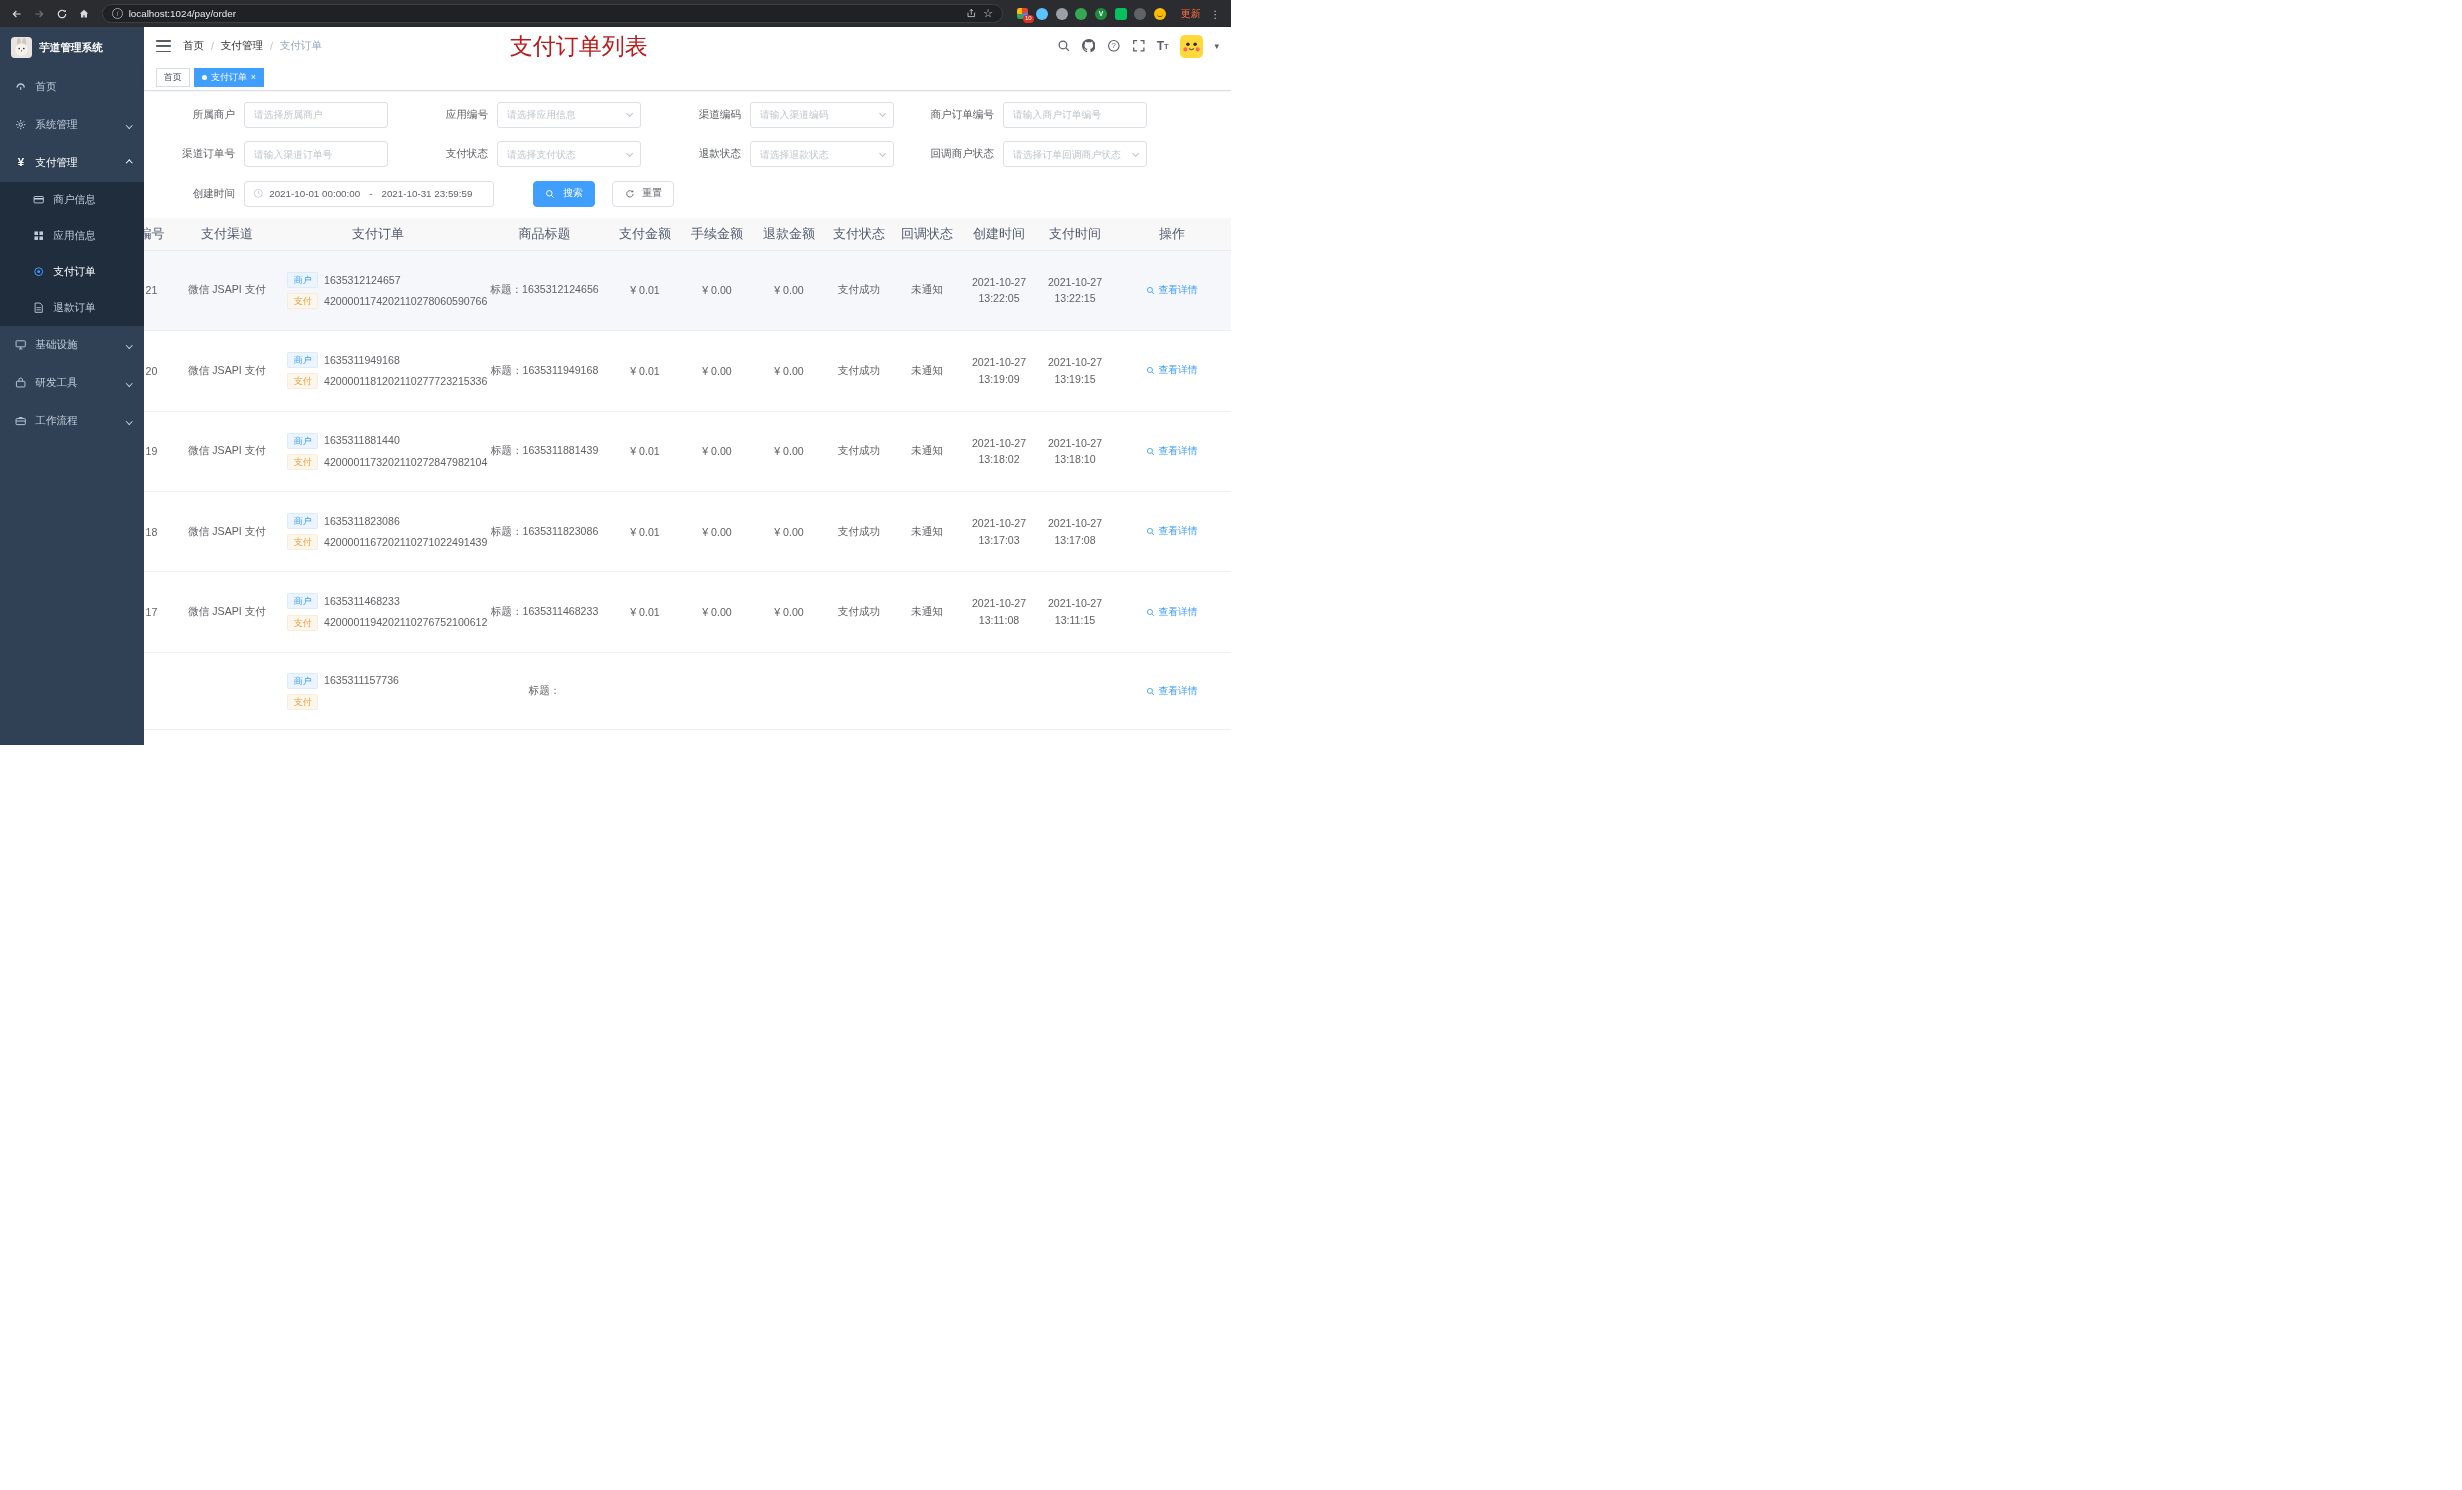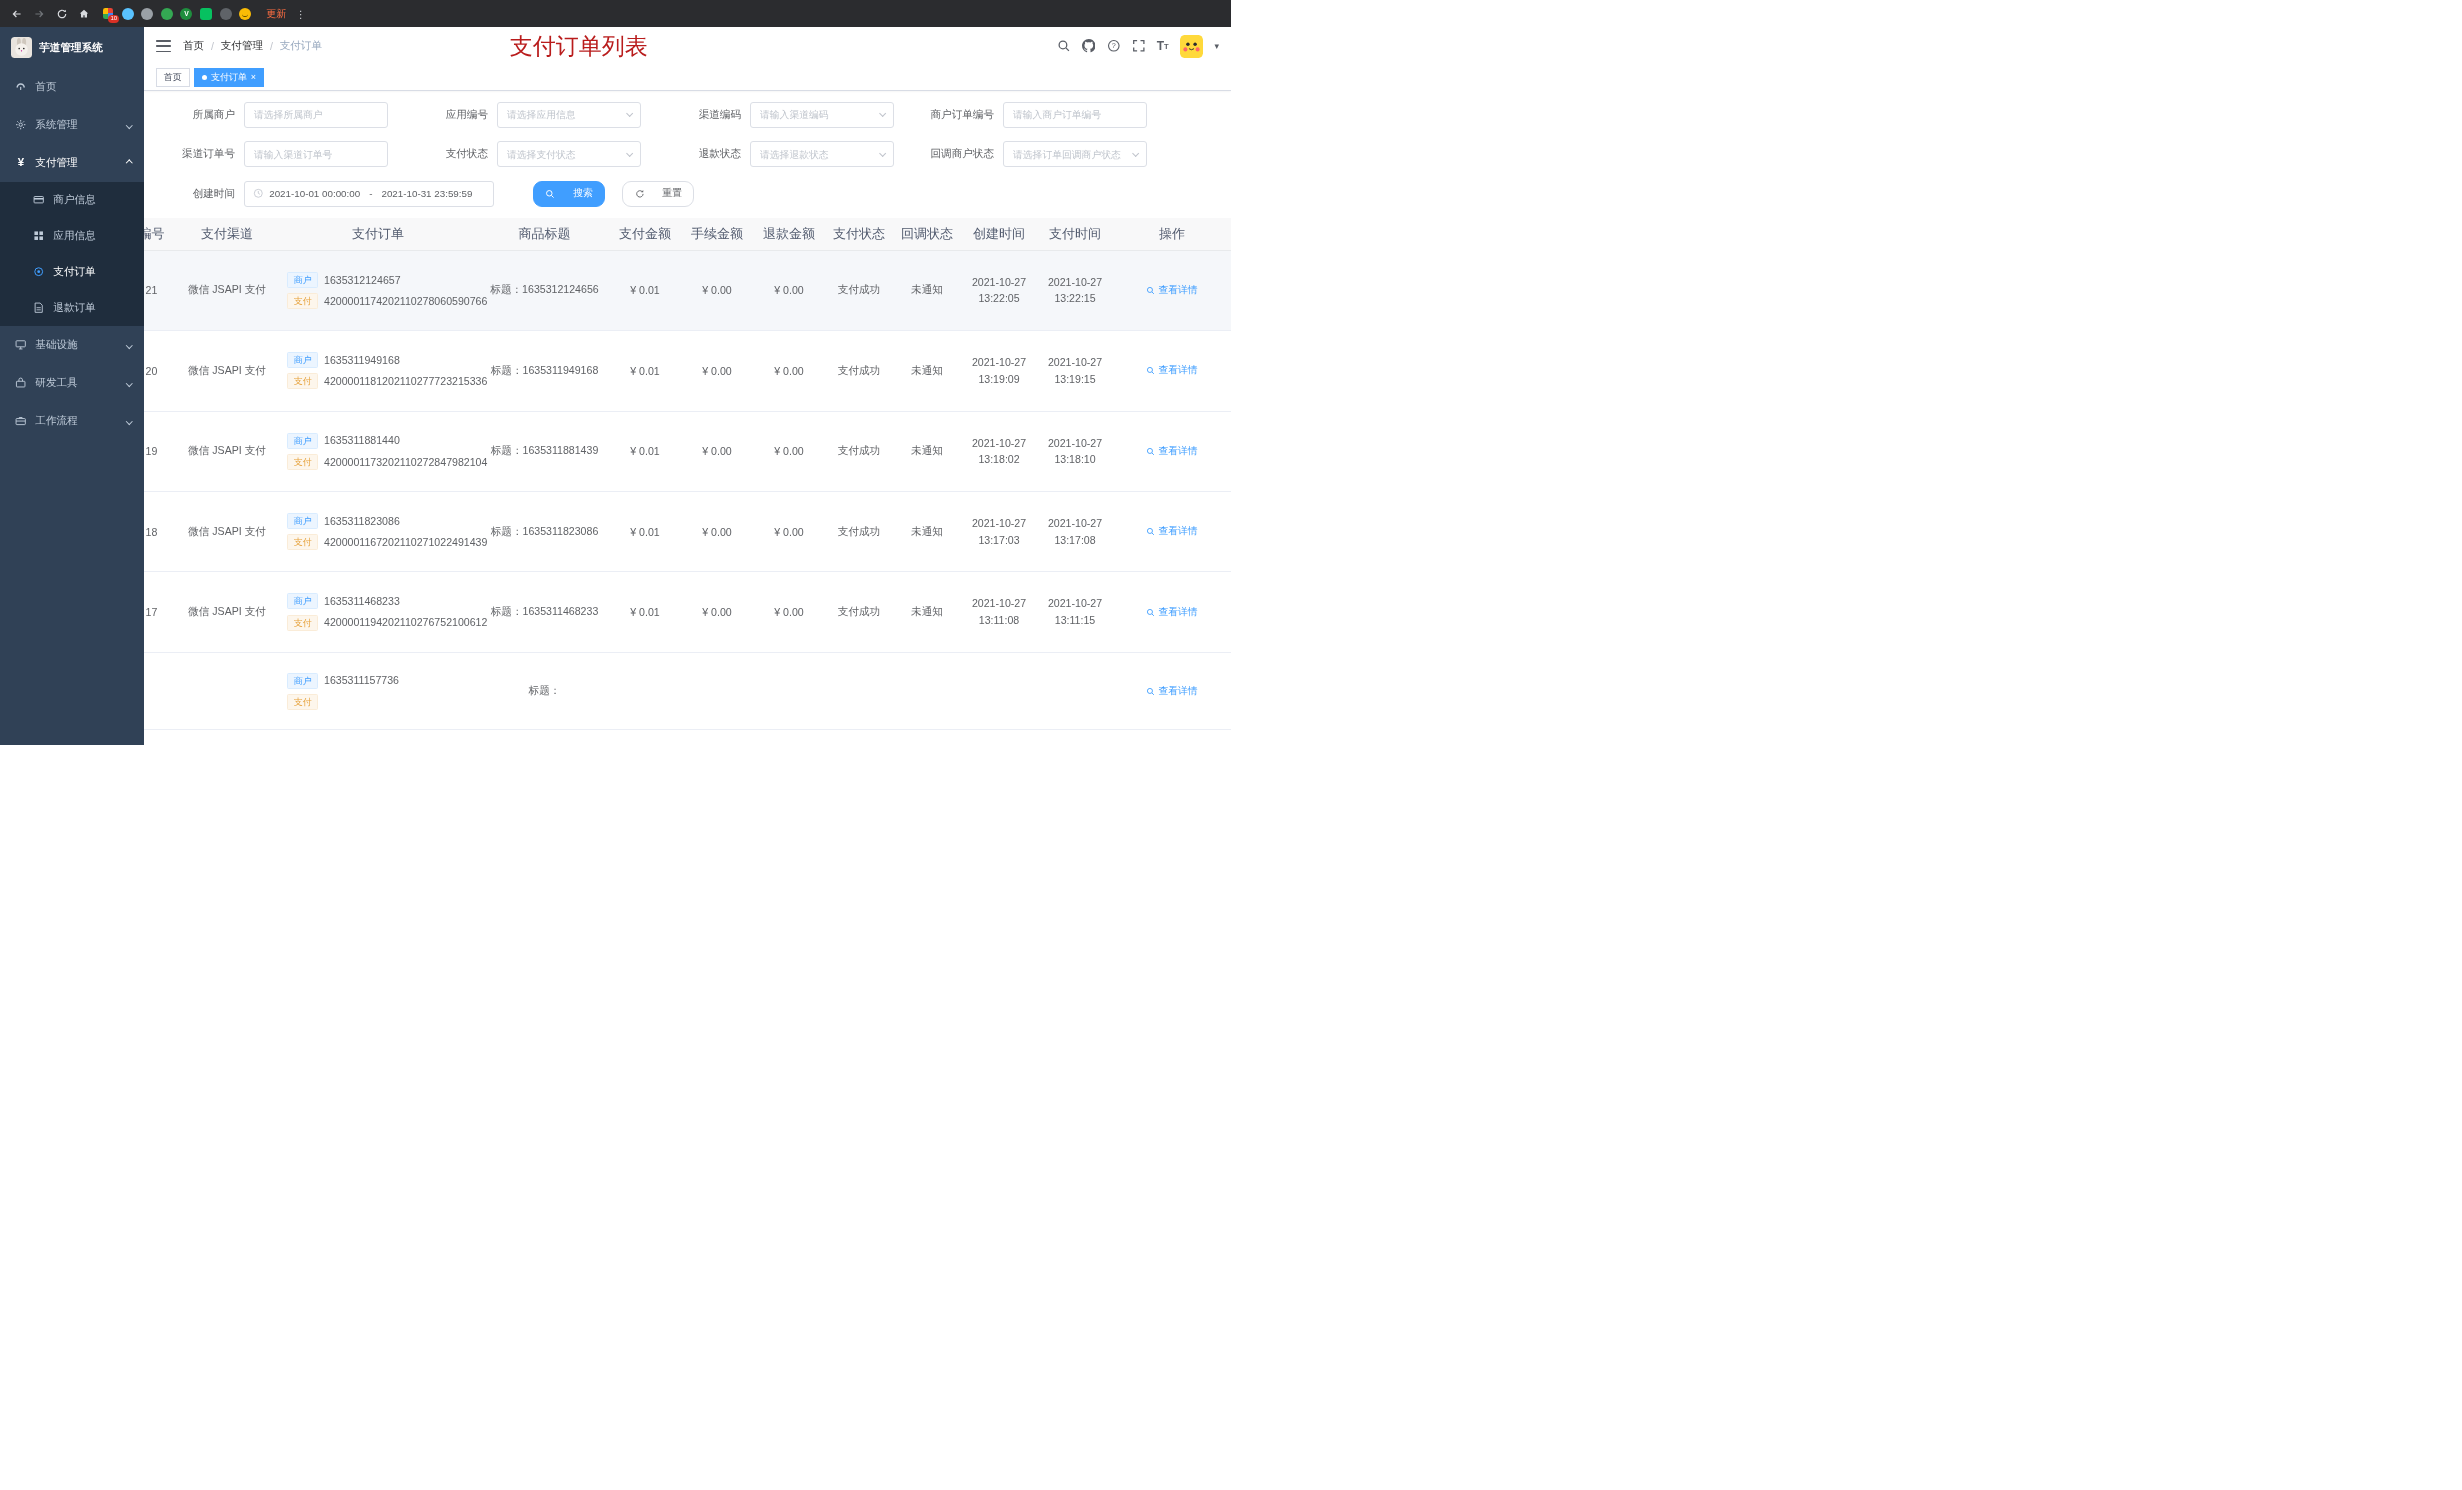--- a/index.html
+++ b/index.html
@@ -114,22 +114,22 @@
   .f-input::placeholder { color:#bfc4cc; }
   .f-ctl.select .f-input { padding-right:21px; }
   .sel-chev { position:absolute; right:8.3px; top:9.8px; width:5.3px; height:5.3px;
               border-right:1.1px solid #c0c4cc; border-bottom:1.1px solid #c0c4cc;
               transform:rotate(45deg); pointer-events:none; }
   .daterange { width:250px; height:26px; border:0.8px solid #dcdfe6; border-radius:3px;
                display:flex; align-items:center; padding:0 7.6px; gap:6px; font-size:9.8px;
                color:#606266; cursor:pointer; }
   .daterange svg { width:10.6px; height:10.6px; color:#c0c4cc; flex:0 0 auto; }
   .dr-sep { color:#606266; padding:0 3px; }
-  .btn { height:26px; border-radius:9px; font-size:9.8px; display:inline-flex;
-         align-items:center; gap:18px; padding:0 11.4px; cursor:pointer; border:0.8px solid;
+  .btn { height:26px; border-radius:4px; font-size:9.8px; display:inline-flex;
+         align-items:center; gap:8px; padding:0 11.4px; cursor:pointer; border:0.8px solid;
          font-family:inherit; white-space:nowrap; }
   .btn svg { width:9.8px; height:9.8px; }
   .btn-primary { background:#409eff; border-color:#409eff; color:#fff; margin-left:15px; }
   .btn-default { background:#fff; border-color:#dcdfe6; color:#606266; margin-left:17px; }
   .actions-row { display:flex; align-items:center; margin-top:13.6px; padding:0 49px 0 26.5px; }
   .btn-export { height:23px; background:#fdf6ec; border-color:#f5dab1; color:#e6a23c;
                 font-size:9px; padding:0 9px; }
   .mini-tools { margin-left:auto; display:flex; gap:7.6px; }
   .mini-btn { width:20.4px; height:20.4px; border:0.8px solid #dcdfe6; border-radius:50%;
               display:flex; align-items:center; justify-content:center; color:#606266;
@@ -177,20 +177,32 @@
       <svg viewBox="0 0 20 20" fill="none" stroke="currentColor" stroke-width="2">
           <path d="M16.2 10a6.2 6.2 0 1 1-1.9-4.5"></path>
           <path d="M16.5 2.8v4h-4" fill="currentColor" stroke="none"></path>
         </svg>
     </span>
     <span class="nav-btn">
       <svg viewBox="0 0 20 20" fill="currentColor">
           <path d="M10 3l7 6h-2v7h-4v-4H9v4H5V9H3z"></path>
         </svg>
     </span>
+    <div class="urlbar">
+      <span class="info-i">i</span>
+      <span class="url-text">localhost:1024/pay/order</span>
+      <span class="url-spacer"></span>
+      <span class="pill-ico">
+        <svg viewBox="0 0 16 16" fill="none" stroke="currentColor" stroke-width="1.3">
+            <path d="M8 10V2M5.5 4.5L8 2l2.5 2.5"></path>
+            <path d="M3 7v6h10V7"></path>
+          </svg>
+      </span>
+      <span class="star">☆</span>
+    </div>
     <div class="exts">
       <span class="ext">
         <span class="quad"></span>
         <span class="badge">10</span>
       </span>
       <span class="ext dot-blue"></span>
       <span class="ext dot-gray"></span>
       <span class="ext dot-green"></span>
       <span class="ext dot-greenv">V</span>
       <span class="ext sq-green"></span>

